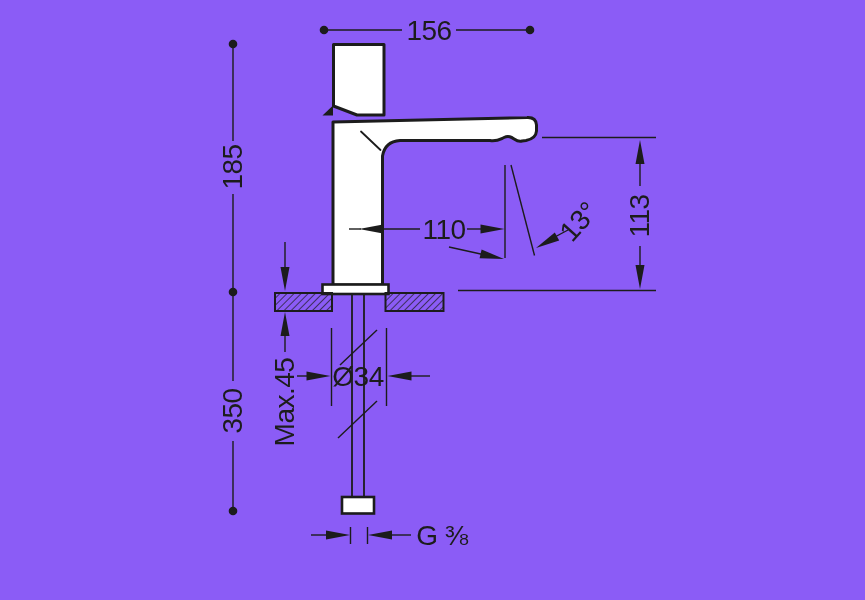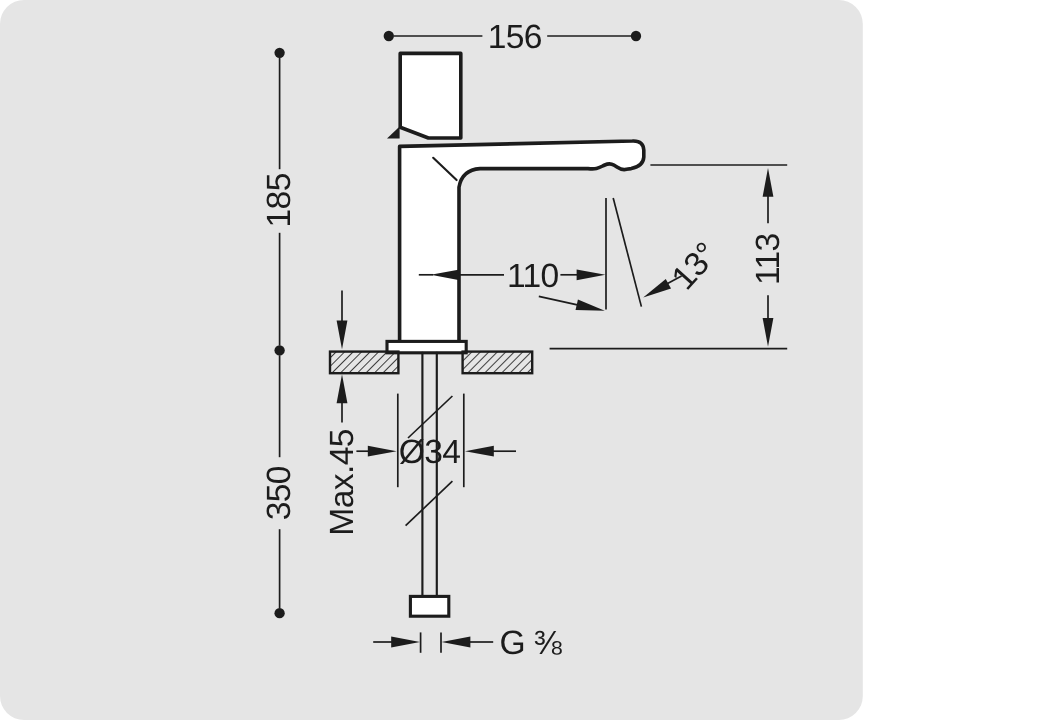--- a/index.html
+++ b/index.html
@@ -5,24 +5,23 @@
   html, body {
     margin: 0;
     padding: 0;
     background: #ffffff;
     width: 865px;
     height: 600px;
     overflow: hidden;
   }
   .stage {
     position: relative;
-    width: 719px;
+    width: 865px;
     height: 600px;
-    background: #e5e5e5;
-    border-radius: 20px;
+    background: #8b5cf6;
   }
   svg text {
     font-family: "Liberation Sans", sans-serif;
     font-size: 28px;
     letter-spacing: -0.5px;
     fill: #1c1c1c;
   }
   .outline { stroke: #1c1c1c; stroke-width: 3; fill: #ffffff; stroke-linejoin: round; stroke-linecap: round; }
   .outline-med { stroke: #1c1c1c; stroke-width: 2.6; fill: #ffffff; stroke-linejoin: miter; }
   .deck { stroke: #1c1c1c; stroke-width: 2; }

